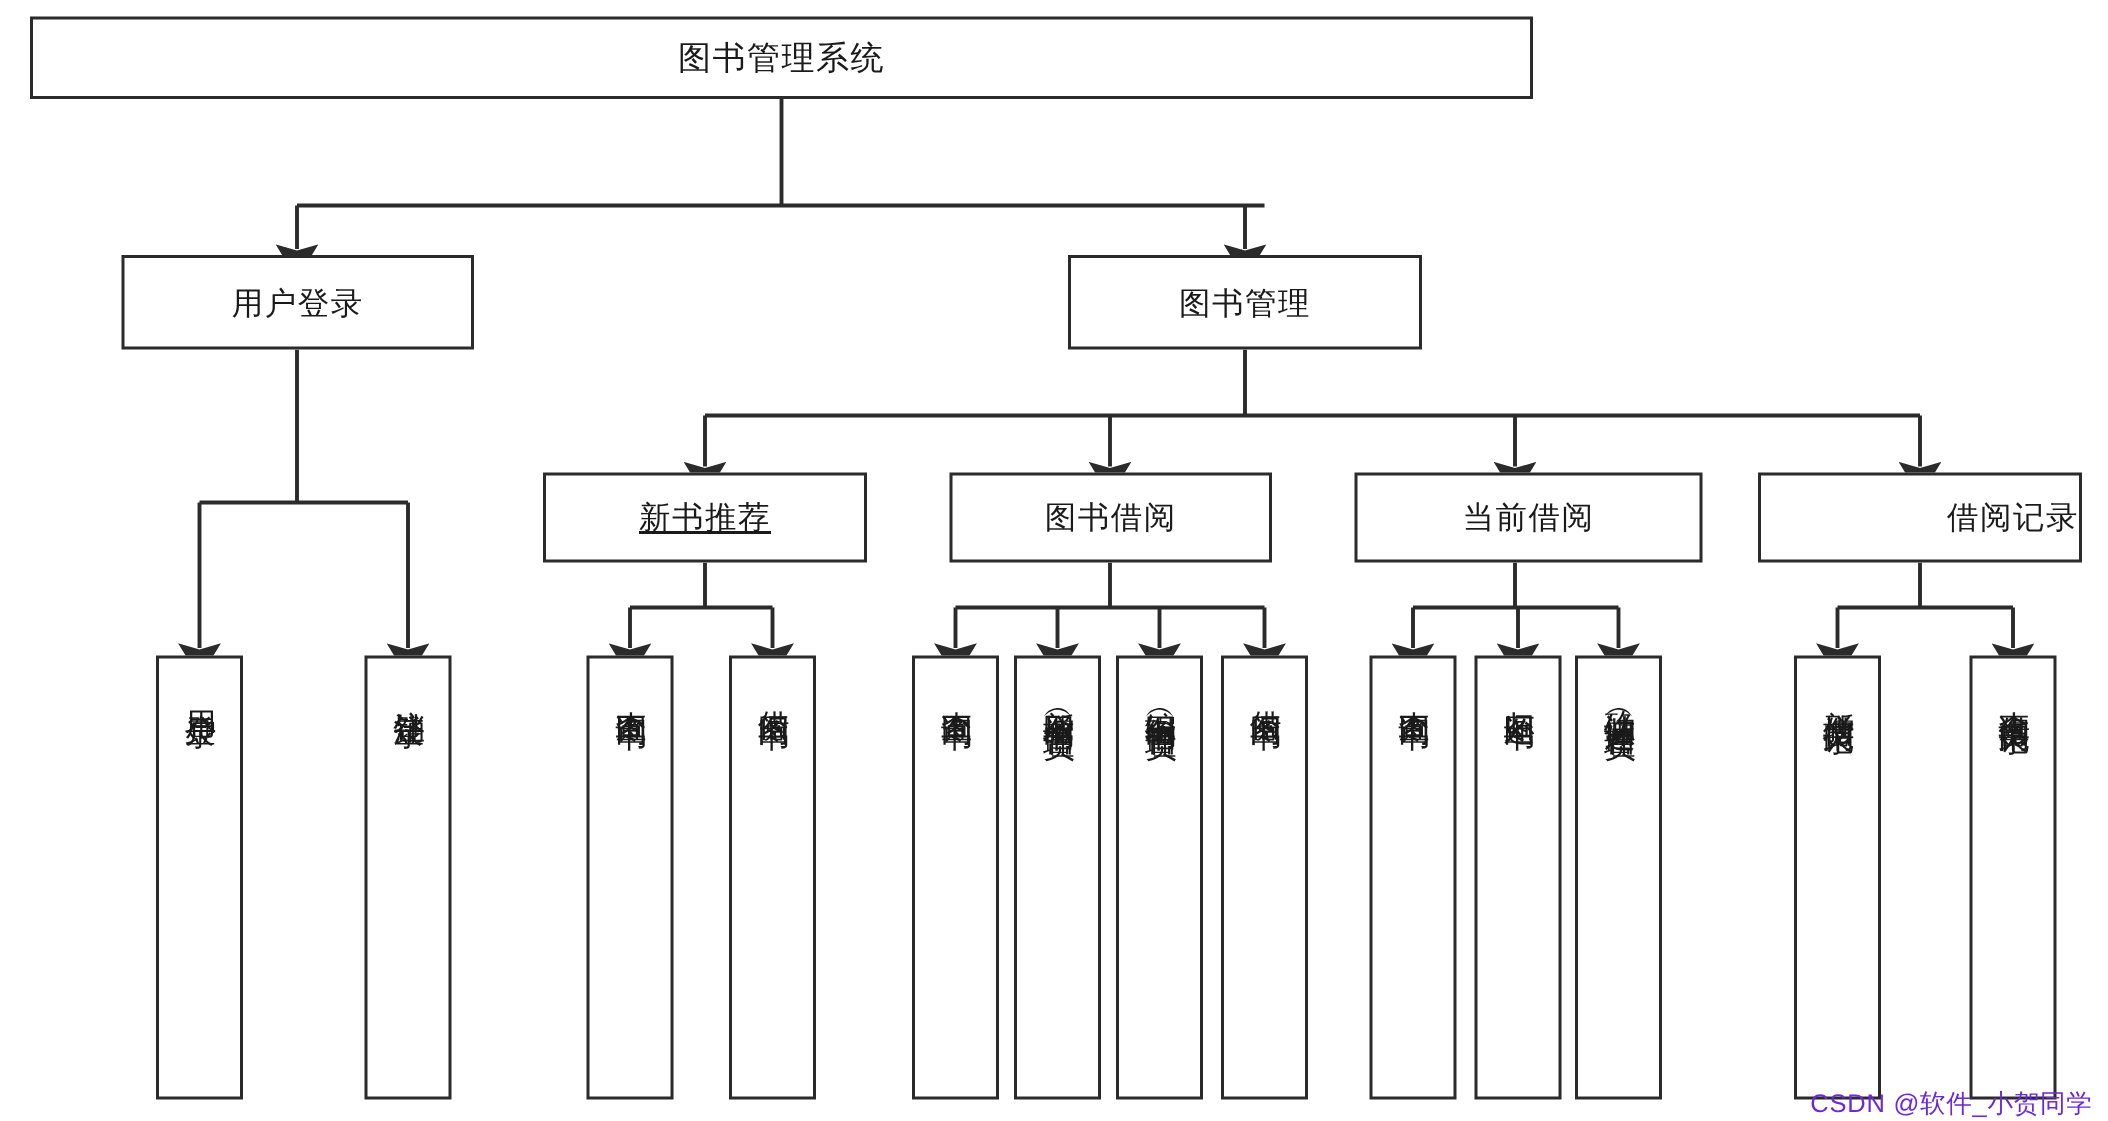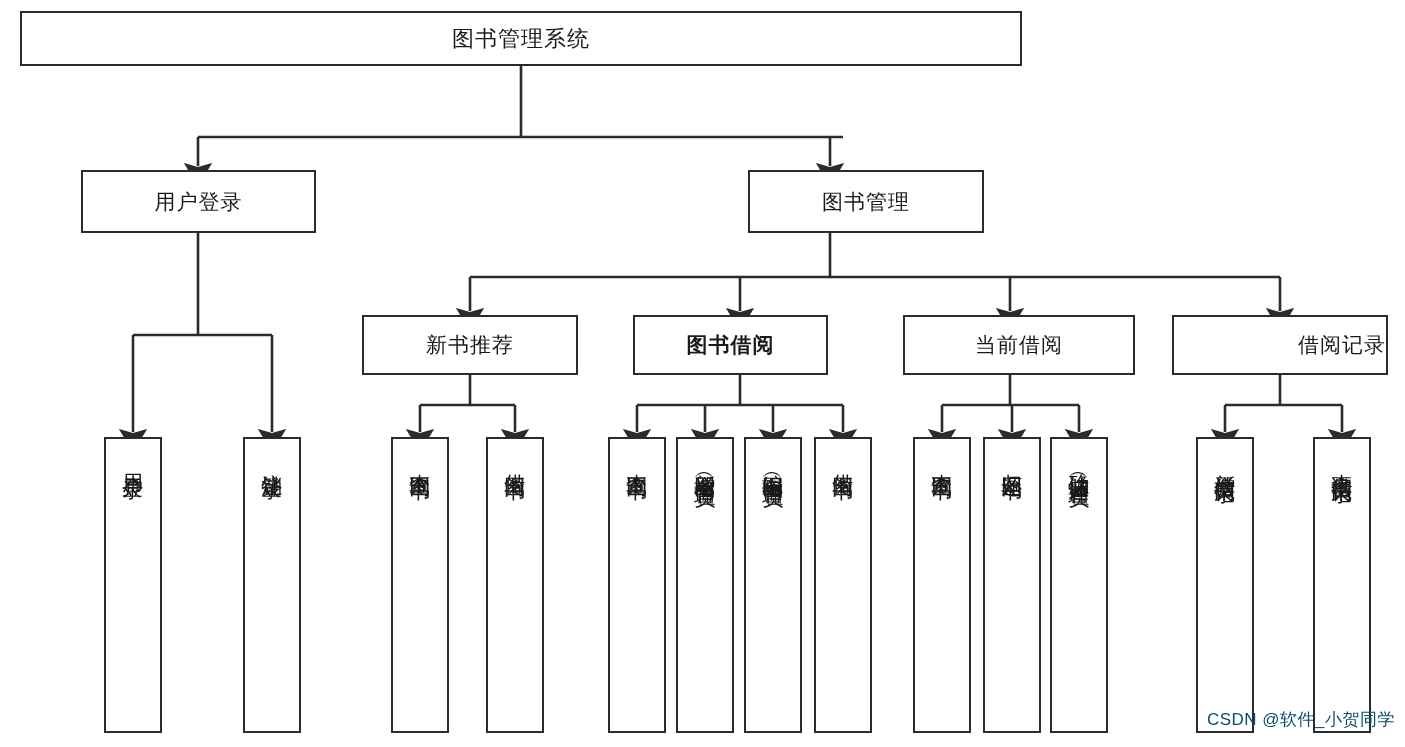--- a/index.html
+++ b/index.html
@@ -49,23 +49,23 @@
   .vtext{
     writing-mode:vertical-rl;
     text-orientation:upright;
     line-height:1.12;
     letter-spacing:2px;
     white-space:nowrap;
   }
   .watermark{
     position:absolute;
     right:10px;
-    bottom:16px;
+    bottom:0;
     font-size:17px;
-    color:#0c4a6e;
+    color:#6d28d9;
     letter-spacing:0.5px;
     z-index:5;
     white-space:nowrap;
   }
 </style>
 </head>
 <body>
 
 <div id="stage">
 
@@ -119,28 +119,28 @@
     </g>
   </svg>
 
   <div class="node root" style="left:20px; top:11px; width:1002px; height:55px;">
     <span>图书管理系统</span>
   </div>
 
   <div class="node h" style="left:81px; top:170px; width:235px; height:63px;">
     <span>用户登录</span>
   </div>
-  <div class="node h" style="left:712px; top:170px; width:236px; height:63px;margin-left:36px;">
+  <div class="node h" style="left:712px; top:170px; width:236px; height:63px;">
     <span>图书管理</span>
   </div>
 
-  <div class="node h" style="left:362px; top:315px; width:216px; height:60px;">
+  <div class="node h" style="left:362px; top:315px; width:216px; height:60px;text-decoration:underline;">
     <span>新书推荐</span>
   </div>
-  <div class="node h" style="left:633px; top:315px; width:195px; height:60px;font-weight:bold;">
+  <div class="node h" style="left:633px; top:315px; width:215px; height:60px;">
     <span>图书借阅</span>
   </div>
   <div class="node h" style="left:903px; top:315px; width:232px; height:60px;">
     <span>当前借阅</span>
   </div>
   <div class="node h" style="left:1172px; top:315px; width:216px; height:60px;justify-content:flex-end;">
     <span>借阅记录</span>
   </div>
 
   <div class="node leaf" style="left:104px; top:437px; width:58px; height:296px;">

